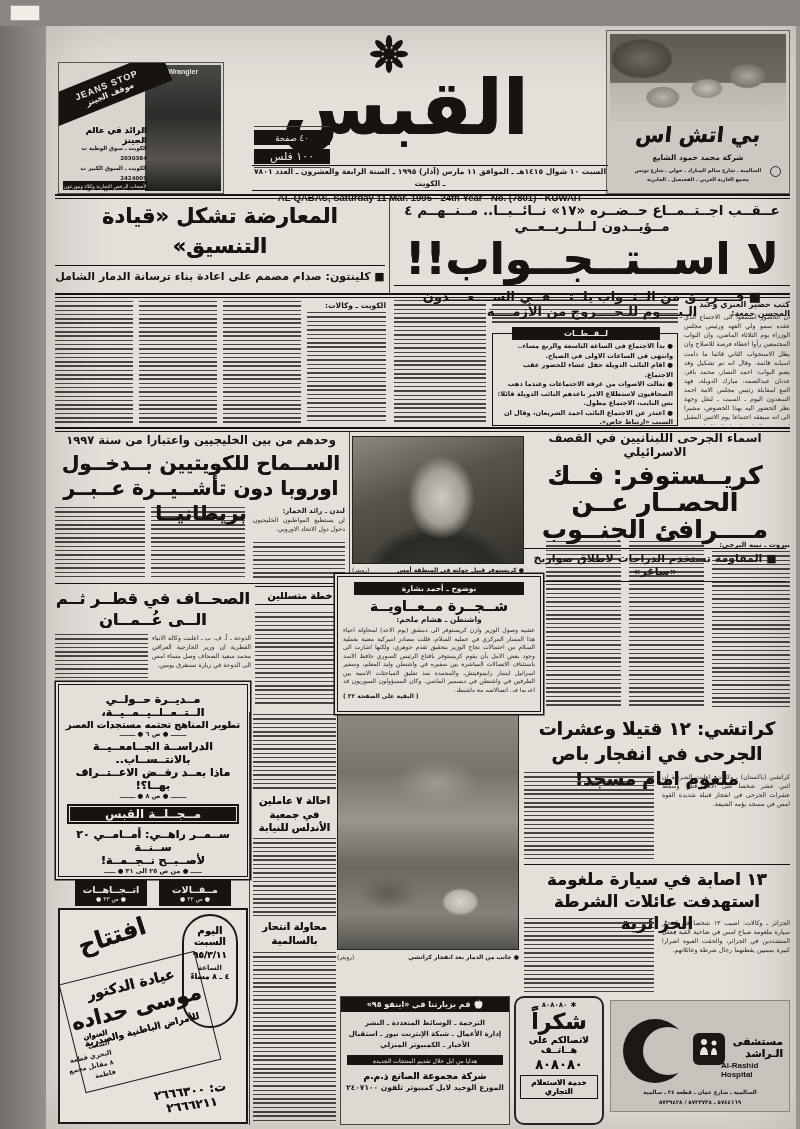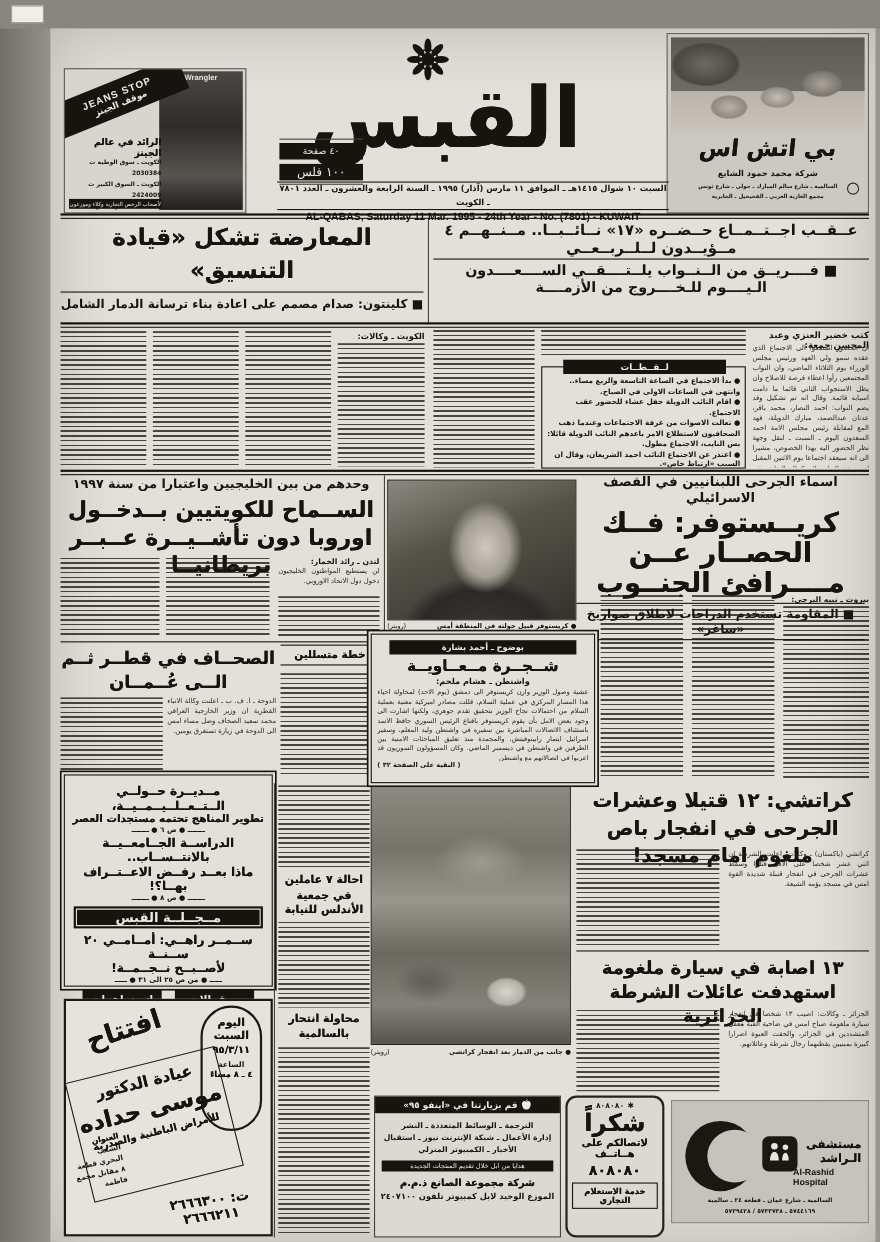--- a/index.html
+++ b/index.html
@@ -96,20 +96,21 @@
     <div class="rule"></div>
     <div class="ctr" style="font-size:7.6px;font-weight:bold;line-height:12px">السبت ١٠ شوال ١٤١٥هـ ـ الموافق ١١ مارس (آذار) ١٩٩٥ ـ السنة الرابعة والعشرون ـ العدد ٧٨٠١ ـ الكويت</div>
     <div class="rule"></div>
     <div class="ctr" style="font-size:9.5px;font-weight:bold;line-height:14px;font-family:'Liberation Sans',sans-serif;direction:ltr">AL-QABAS, Saturday 11 Mar. 1995 - 24th Year - No. (7801) - KUWAIT</div>
   </div>
   <div class="abs drule" style="left:55px;top:194px;width:735px"></div>
 
   <div class="abs vr" style="left:389px;top:199px;height:96px"></div>
   <div class="abs" style="left:394px;top:199px;width:396px">
     <div class="ctr b rtl" style="font-size:13.5px;padding-top:3px">عــقــب اجــتــمــاع حــضــره «١٧» نــائــبــا.. مــنــهــم ٤ مــؤيــدون لــلــربــعــي</div>
+    <div class="ctr hv rtl" style="font-size:44px;line-height:50px">لا اســتــجــواب!!</div>
     <div class="rule" style="margin-top:1px"></div>
     <div class="ctr b rtl" style="font-size:13px;padding:3px 0">■ فــــريــق من الــنــواب يلــتــــقــي الســــعــــدون الـيــــوم للـخــــروج من الأزمــــة</div>
   </div>
 
   <div class="abs" style="left:55px;top:199px;width:330px">
     <div class="ctr hv rtl" style="font-size:21px;line-height:30px;margin-top:2px">المعارضة تشكل «قيادة التنسيق»</div>
     <div class="rule" style="margin-top:4px"></div>
     <div class="ctr b rtl" style="font-size:11px;padding:4px 0">■ كلينتون: صدام مصمم على اعادة بناء ترسانة الدمار الشامل</div>
   </div>
   <div class="abs drule" style="left:55px;top:293px;width:735px"></div>
@@ -177,21 +178,21 @@
   <div class="abs dbox" style="left:337px;top:576px;width:204px;height:136px;background:#e3e0da;padding:5px;z-index:2">
     <div class="bar" style="height:13px;width:170px;margin:0 auto">
       <span style="font-size:7.5px;font-weight:bold">بوضوح ـ أحمد بشارة</span>
     </div>
     <div class="ctr hv rtl" style="font-size:14px;margin-top:3px">شــجــرة مــعــاويــة</div>
     <div class="ctr b rtl" style="font-size:7.5px;margin-top:1px">واشنطن ـ هشام ملحم:</div>
     <div class="jtxt" style="font-size:6.1px;height:66px;margin-top:2px;line-height:1.4">عشية وصول الوزير وارن كريستوفر الى دمشق (يوم الاحد) لمحاولة احياء هذا المسار المركزي في عملية السلام، قللت مصادر اميركية معنية بعملية السلام من احتمالات نجاح الوزير بتحقيق تقدم جوهري، ولكنها اشارت الى وجود بعض الامل بأن يقوم كريستوفر باقناع الرئيس السوري حافظ الاسد باستئناف الاتصالات المباشرة بين سفيره في واشنطن وليد المعلم، وسفير اسرائيل ايتمار رابينوفيتش، والمجمدة منذ تعليق المباحثات الامنية بين الطرفين في واشنطن في ديسمبر الماضي. وكان المسؤولون السوريون قد اعربوا في اتصالاتهم مع واشنطن</div>
     <div class="rtl" style="font-size:6px;font-weight:bold;text-align:left">( البقية على الصفحة ٣٢ )</div>
   </div>
 
-  <div class="abs dbox rtl ctr" style="left:58px;top:704px;width:190px;height:193px;padding:8px 6px 6px;background:#e3e0da">
+  <div class="abs dbox rtl ctr" style="left:58px;top:684px;width:190px;height:193px;padding:8px 6px 6px;background:#e3e0da">
     <div class="hv" style="font-size:11px">مــديــرة حــولــي الــتــعــلــيــمــيــة،</div>
     <div class="hv" style="font-size:9.5px">تطوير المناهج تحتمه مستجدات العصر</div>
     <div class="b" style="font-size:6.5px">ـــــــ ● ص ٦ ● ـــــــ</div>
     <div class="hv" style="font-size:11px;margin-top:2px">الدراســة الجــامعــيــة بالانتــســاب..</div>
     <div class="hv" style="font-size:11px">ماذا بعــد رفــض الاعــتــراف بهــا؟!</div>
     <div class="b" style="font-size:6.5px">ـــــــ ● ص ٨ ● ـــــــ</div>
     <div class="bar" style="height:20px;margin:4px 2px;box-shadow:inset 0 0 0 2px #17140f,inset 0 0 0 3px #e3e0da">
       <span style="font-size:12px;font-weight:bold">مــجــلــة القبس</span>
     </div>
     <div class="hv" style="font-size:11px">ســمــر راهــي: أمــامــي ٢٠ ســنــة</div>

